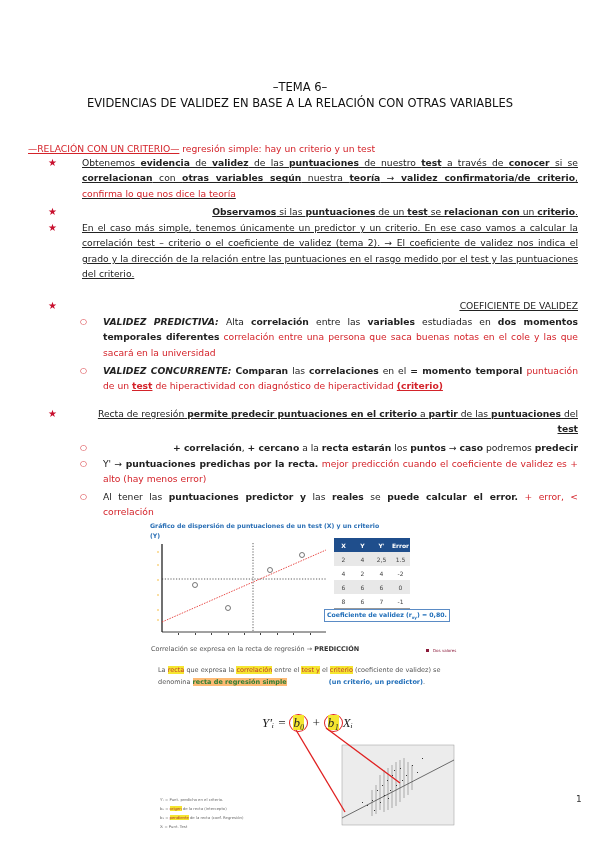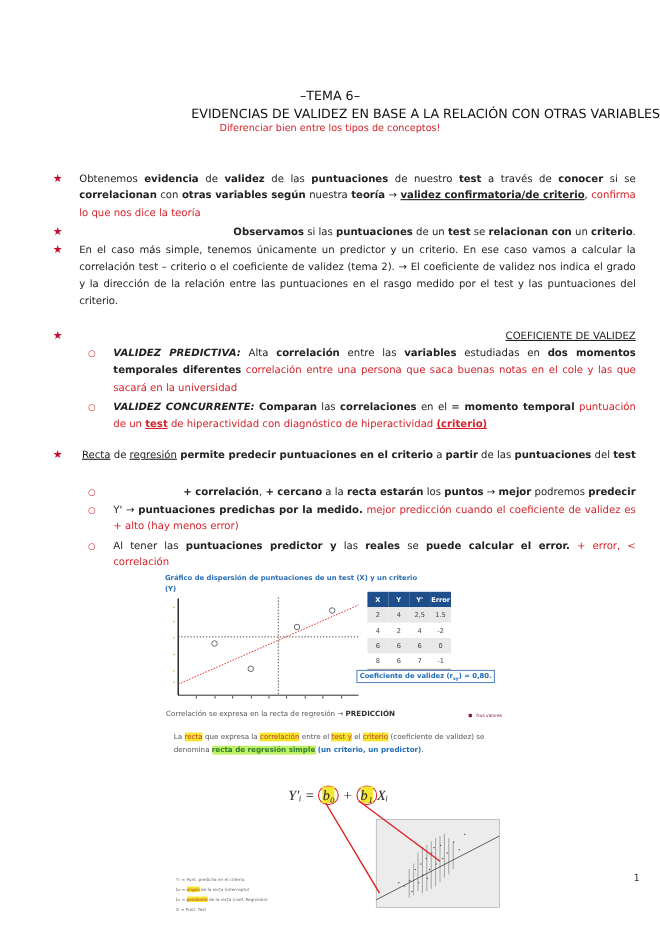--- a/index.html
+++ b/index.html
@@ -1,69 +1,71 @@
 <!DOCTYPE html>
 <html><head>
 <meta charset="utf-8">
 <style>
   html, body { margin: 0; padding: 0; background: #ffffff; }
   body { width: 600px; height: 848px; position: relative; overflow: hidden;
          font-family: "DejaVu Sans", sans-serif; color: #222; }
   .page { position: absolute; left: 0; top: 0; width: 519px; height: 848px; }
   .title1 { position: absolute; top: 80px; left: 0; width: 600px; text-align: center; font-size: 11.5px; color: #111; }
-  .title2 { position: absolute; top: 96px; left: 0; width: 600px; text-align: right; font-size: 11.5px; color: #111; }
+  .title2 { position: absolute; top: 96px; left: 0; width: 600px; text-align: center; font-size: 11.5px; color: #111; }
   .subtitle { position: absolute; top: 112px; left: 0; width: 600px; text-align: center; font-size: 8.8px; color: #d4232a; }
   .red { color: #d4232a; }
   b { font-weight: bold; }
   u { text-decoration: underline; }
   .section-head { position: absolute; top: 143px; left: 28px; font-size: 9.2px; }
   .section-head .lbl { color: #d4232a; text-decoration: underline; }
   .text { font-size: 9.2px; line-height: 15.4px; text-align: justify; }
   .star-item { position: absolute; left: 48px; width: 530px; }
   .star { position: absolute; left: 0; top: 0; color: #c8102e; font-size: 10px; }
-  .star-body { margin-left: 24px; }
+  .star-body { margin-left: 34px; text-decoration: underline; }
   .sub-item { position: absolute; left: 80px; width: 498px; }
   .circ { position: absolute; left: 0; top: 0; color: #d4232a; font-size: 8px; }
   .sub-body { margin-left: 23px; }
   .tail { text-align: right; }
 
   
   .fig-title { position: absolute; top: 521px; left: 150px; width: 230px; font-size: 6.2px; line-height: 10px; font-weight: bold; color: #2a6fb5; }
   .scatter { position: absolute; left: 150px; top: 540px; width: 180px; height: 100px; }
   .tbl { position: absolute; left: 334px; top: 538px; border-collapse: collapse; font-size: 6px; }
   .tbl th { background: #1f4e8c; color: #fff; font-weight: bold; width: 19px; height: 14px; text-align: center; padding: 0; }
   .tbl td { text-align: center; height: 14px; width: 19px; color: #444; padding: 0; }
   .tbl tr.shade td { background: #e8e8e8; }
   .coef { position: absolute; left: 324px; top: 609px; border: 1px solid #5a8bc5; font-size: 6.2px; color: #1f6db8; font-weight: bold; padding: 1px 2px; white-space: nowrap; }
   .corr-line { position: absolute; left: 151px; top: 645px; font-size: 6.5px; color: #555; }
   .corr-line b { color: #333; text-align: center; }
   .tiny-legend { position: absolute; left: 426px; top: 648px; font-size: 4px; color: #8b1a3a; }
   .tiny-legend .dot { display: inline-block; width: 3px; height: 3px; background: #8b1a3a; margin-right: 4px; vertical-align: middle; }
   .rect-para { position: absolute; left: 158px; top: 664px; width: 300px; font-size: 6.5px; line-height: 12px; color: #555; }
   .hl { background: #f5e630; color: #c0392b; }
-  .hlg { background: #bef264; color: #2e7d32; font-weight: bold; }
-  .blue { color: #1f6db8; font-weight: bold; }
+  .hlg { background: #fdba74; color: #2e7d32; font-weight: bold; }
+  .blue { color: #1f6db8; font-weight: bold; padding-left: 40px; }
   .formula { position: absolute; left: 262px; top: 714px; font-family: Liberation Serif, serif; font-size: 13px; font-style: italic; color: #222; }
   .formula .c { display: inline-block; border: 1.5px solid #e02020; border-radius: 50%; padding: 0 3px; background: transparent; }
   .formula .c span { background: #f5e630; }
   .legend-defs { position: absolute; left: 160px; top: 795px; font-size: 3.8px; line-height: 9px; color: #666; }
   .legend-defs .y { background: #f5e630; color: #a33; }
   .big-scatter { position: absolute; left: 322px; top: 740px; width: 160px; height: 105px; }
   .arrows { position: absolute; left: 0; top: 0; width: 600px; height: 848px; pointer-events: none; }
   .pagenum { position: absolute; left: 576px; top: 794px; font-size: 9px; color: #333; }
 </style>
 </head>
 <body>
 
 <div class="page">
 
   <div class="title1">–TEMA 6–</div>
   <div class="title2">EVIDENCIAS DE VALIDEZ EN BASE A LA RELACIÓN CON OTRAS VARIABLES</div>
-  <div class="subtitle">Diferenciar bien entre los tipos de conceptos!</div>
-
+
+  <div class="section-head">
+    <span class="lbl">—RELACIÓN CON UN CRITERIO—</span><span class="red"> regresión simple: hay un criterio y un test</span>
+  </div>
 
   <div class="star-item text" style="top:155px;">
     <span class="star">★</span>
     <div class="star-body">
       <span>Obtenemos </span><b>evidencia</b><span> de </span><b>validez</b><span> de las </span><b>puntuaciones</b><span> de nuestro </span><b>test</b><span> a través de </span><b>conocer</b><span> si se </span><b>correlacionan</b><span> con </span><b>otras variables según</b><span> nuestra </span><b>teoría</b><span> → </span><b><u>validez confirmatoria/de criterio</u></b><span>, </span><span class="red">confirma lo que nos dice la teoría</span>
     </div>
   </div>
 
   <div class="star-item text" style="top:204px;">
     <span class="star">★</span>
@@ -99,28 +101,28 @@
   <div class="star-item text" style="top:406px;">
     <span class="star">★</span>
     <div class="star-body tail">
       <u>Recta</u><span> de </span><u>regresión</u><span> </span><b>permite predecir puntuaciones en el criterio</b><span> a </span><b>partir</b><span> de las </span><b>puntuaciones</b><span> del </span><b>test</b>
     </div>
   </div>
 
   <div class="sub-item text tail" style="top:440px;">
     <span class="circ">○</span>
     <div class="sub-body">
-      <b>+ correlación</b><span>, </span><b>+ cercano</b><span> a la </span><b>recta estarán</b><span> los </span><b>puntos</b><span> → </span><b>mejor</b><span> podremos </span><b>predecir</b>
+      <b>+ correlación</b><span>, </span><b>+ cercano</b><span> a la </span><b>recta estarán</b><span> los </span><b>puntos</b><span> → </span><b>caso</b><span> podremos </span><b>predecir</b>
     </div>
   </div>
 
   <div class="sub-item text" style="top:456px;">
     <span class="circ">○</span>
     <div class="sub-body">
-      <span>Y' → </span><b>puntuaciones predichas por la medido.</b><span class="red"> mejor predicción cuando el coeficiente de validez es + alto (hay menos error)</span>
+      <span>Y' → </span><b>puntuaciones predichas por la recta.</b><span class="red"> mejor predicción cuando el coeficiente de validez es + alto (hay menos error)</span>
     </div>
   </div>
 
   <div class="sub-item text" style="top:489px;">
     <span class="circ">○</span>
     <div class="sub-body">
       <span>Al tener las </span><b>puntuaciones predictor y</b><span> las </span><b>reales</b><span> se </span><b>puede calcular el error.</b><span class="red"> + error, &lt; correlación</span>
     </div>
   </div>
 

